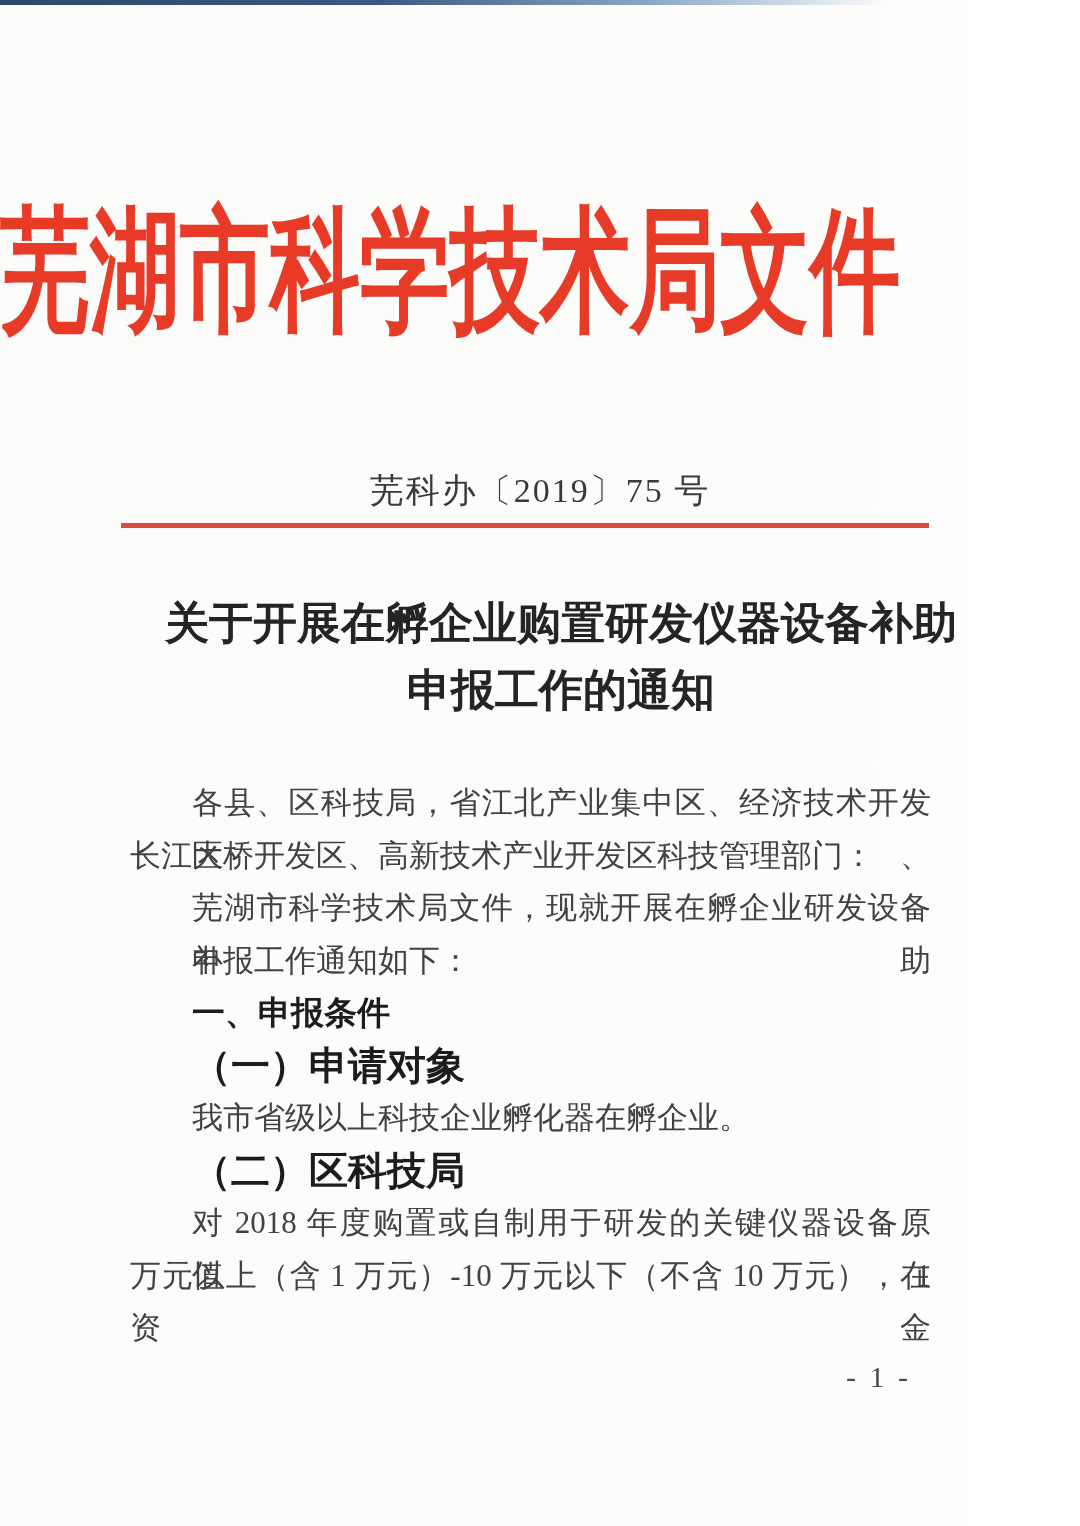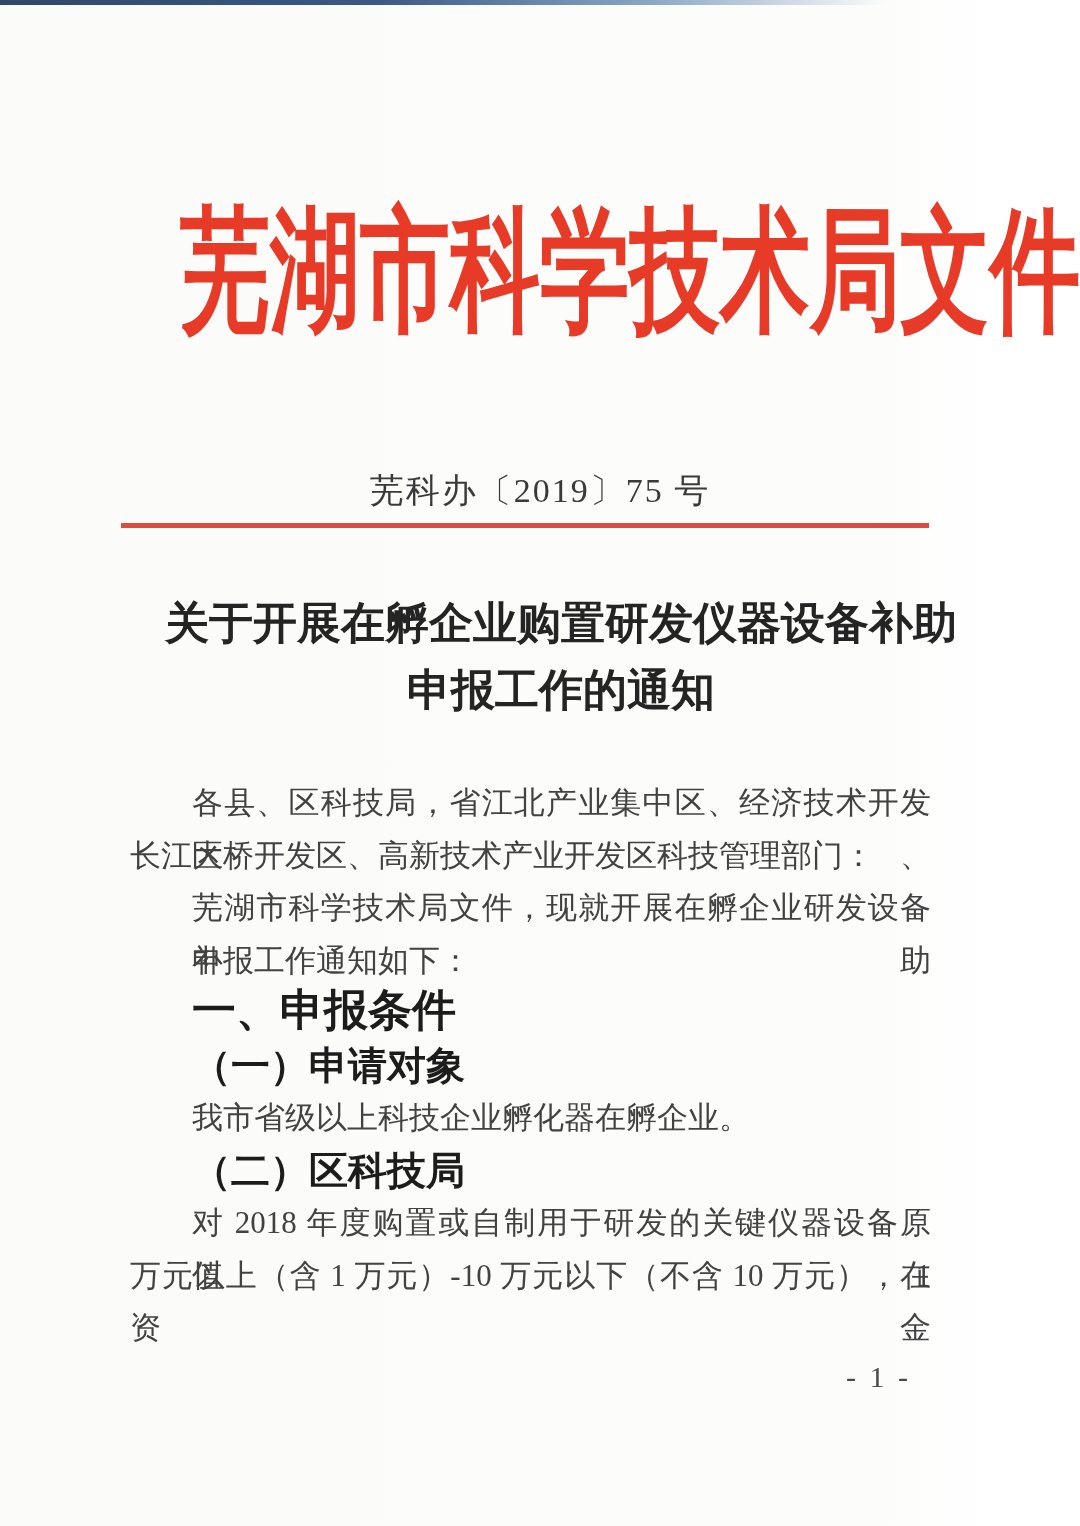--- a/index.html
+++ b/index.html
@@ -14,21 +14,21 @@
   .topline {
     position: absolute;
     top: 0; left: 0;
     width: 100%; height: 5px;
     background: linear-gradient(to right, #2f4869 0%, #3a5a82 35%, #8aa6c4 60%, rgba(255,255,255,0) 82%);
   }
   .masthead {
     position: absolute;
     top: 207px; left: 0;
     width: 100%;
-    text-align: right;
+    text-align: left;
   }
   .masthead span {
     display: inline-block;
     font-size: 90px;
     font-weight: bold;
     line-height: 0.95;
     color: #e73b28;
     transform: scaleY(1.5);
     transform-origin: top center;
     white-space: nowrap;
@@ -73,22 +73,22 @@
     white-space: nowrap;
   }
   .indent { padding-left: 62px; }
   .justify {
     white-space: normal;
     text-align: justify;
     text-align-last: justify;
   }
   .h-hei {
     font-weight: bold;
-    font-family: Liberation Mono, monospace;
-    font-size: 44px;
+    font-family: Liberation Sans, sans-serif;
+    font-size: 33px;
     color: #1c1c1c;
   }
   .h-kai {
     font-weight: bold;
     font-size: 39px;
     color: #1c1c1c;
   }
   .pagenum {
     position: absolute;
     top: 1360px; left: 846px;

